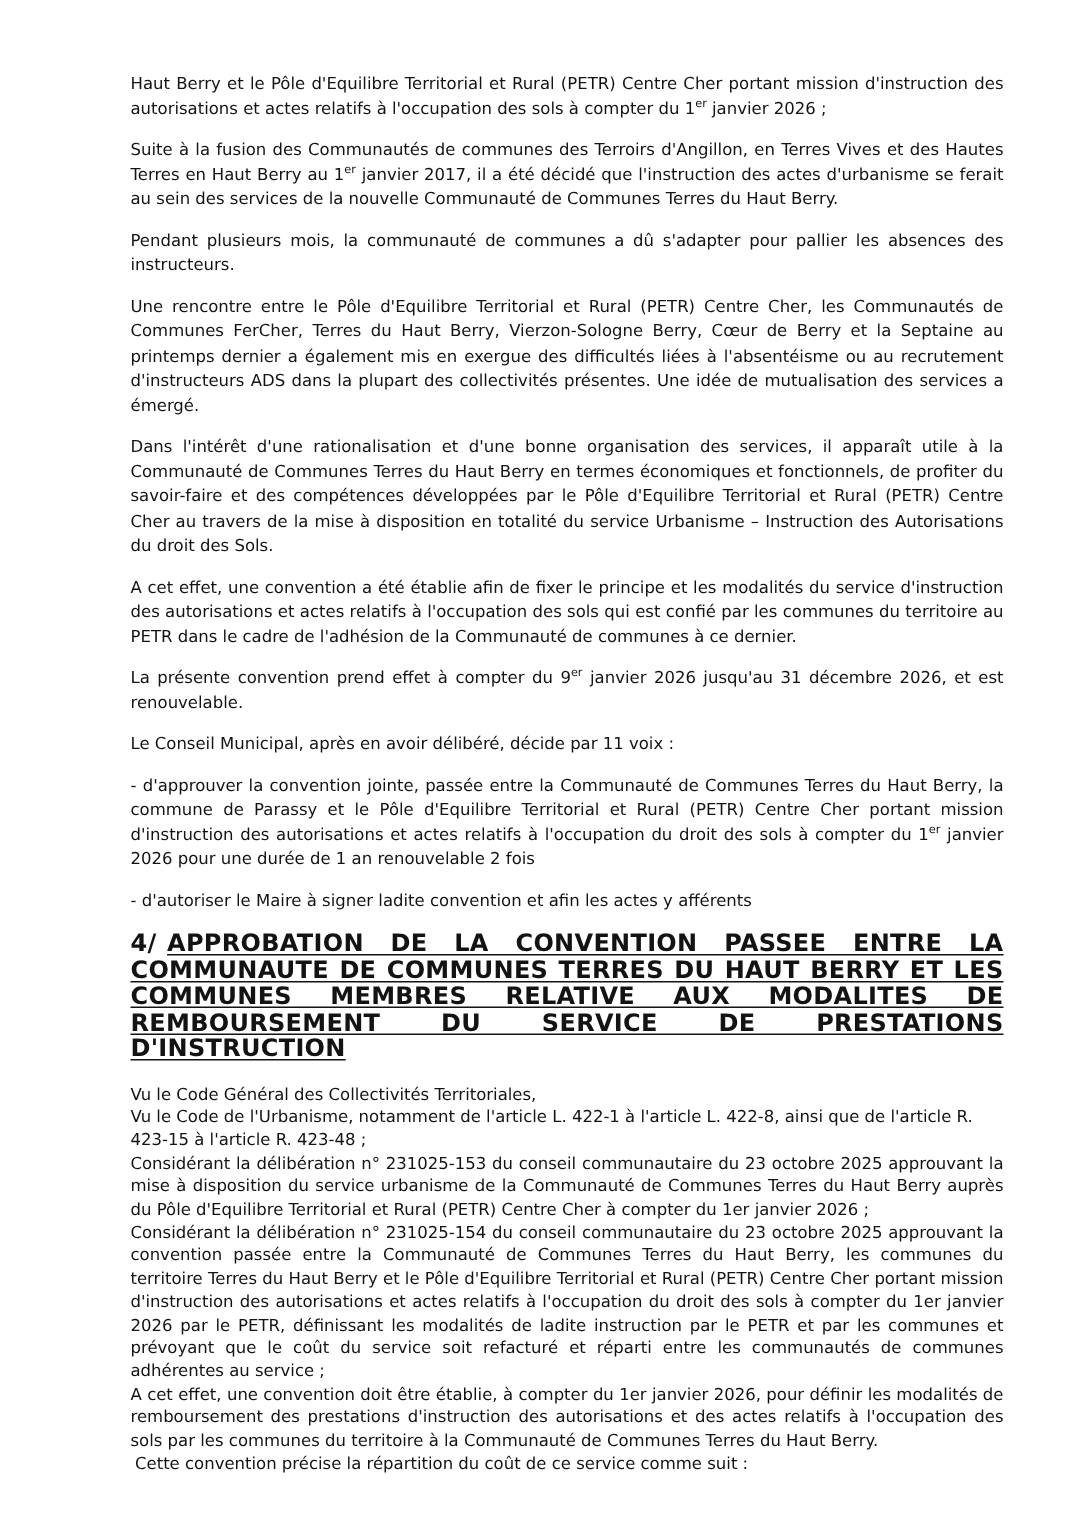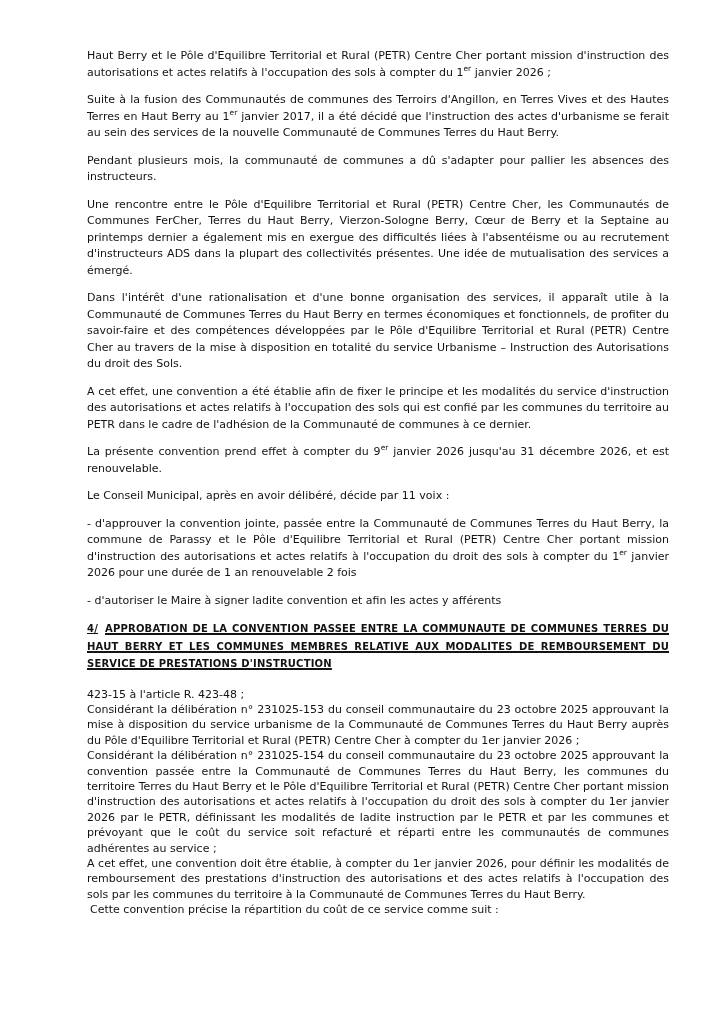--- a/index.html
+++ b/index.html
@@ -20,23 +20,22 @@
   .para {
     margin: 0 0 11px 0;
     text-align: justify;
     line-height: 16.5px;
   }
   .heading {
     margin: 0 0 14px 0;
     text-align: justify;
     line-height: 17.5px;
     font-weight: bold;
-    font-size: 10px;
+    font-size: 16px;
     letter-spacing: 0.2px;
-    text-decoration: underline;
   }
   .heading .hu { text-decoration: underline; text-decoration-thickness: 1.3px; text-underline-offset: 2px; }
   .heading .hnum { margin-right: 7px; }
   .legal { line-height: 15.4px; }
   .legal div { margin: 0; }
   .just { text-align: justify; }
   .indent-sm { padding-left: 3px; }
   sup { font-size: 7.5px; vertical-align: super; line-height: 0; }
 </style>
 </head>
@@ -61,20 +60,22 @@
 
   <p class="para"><span>Le Conseil Municipal, après en avoir délibéré, décide par 11 voix :</span></p>
 
   <p class="para"><span>- d'approuver la convention jointe, passée entre la Communauté de Communes Terres du Haut Berry, la commune de Parassy et le Pôle d'Equilibre Territorial et Rural (PETR) Centre Cher portant mission d'instruction des autorisations et actes relatifs à l'occupation du droit des sols à compter du 1</span><sup>er</sup><span> janvier 2026 pour une durée de 1 an renouvelable 2 fois</span></p>
 
   <p class="para"><span>- d'autoriser le Maire à signer ladite convention et afin les actes y afférents</span></p>
 
   <p class="heading"><span class="hnum">4/</span><span class="hu">APPROBATION DE LA CONVENTION PASSEE ENTRE LA COMMUNAUTE DE COMMUNES TERRES DU HAUT BERRY ET LES COMMUNES MEMBRES RELATIVE AUX MODALITES DE REMBOURSEMENT DU SERVICE DE PRESTATIONS D'INSTRUCTION</span></p>
 
   <div class="legal">
+    <div>Vu le Code Général des Collectivités Territoriales,</div>
+    <div>Vu le Code de l'Urbanisme, notamment de l'article L. 422-1 à l'article L. 422-8, ainsi que de l'article R.</div>
     <div>423-15 à l'article R. 423-48 ;</div>
     <div class="just">Considérant la délibération n° 231025-153 du conseil communautaire du 23 octobre 2025 approuvant la mise à disposition du service urbanisme de la Communauté de Communes Terres du Haut Berry auprès du Pôle d'Equilibre Territorial et Rural (PETR) Centre Cher à compter du 1er janvier 2026 ;</div>
     <div class="just">Considérant la délibération n° 231025-154 du conseil communautaire du 23 octobre 2025 approuvant la convention passée entre la Communauté de Communes Terres du Haut Berry, les communes du territoire Terres du Haut Berry et le Pôle d'Equilibre Territorial et Rural (PETR) Centre Cher portant mission d'instruction des autorisations et actes relatifs à l'occupation du droit des sols à compter du 1er janvier 2026 par le PETR, définissant les modalités de ladite instruction par le PETR et par les communes et prévoyant que le coût du service soit refacturé et réparti entre les communautés de communes adhérentes au service ;</div>
     <div class="just">A cet effet, une convention doit être établie, à compter du 1er janvier 2026, pour définir les modalités de remboursement des prestations d'instruction des autorisations et des actes relatifs à l'occupation des sols par les communes du territoire à la Communauté de Communes Terres du Haut Berry.</div>
     <div class="indent-sm">Cette convention précise la répartition du coût de ce service comme suit :</div>
 
   </div>
 
 </div>
 

